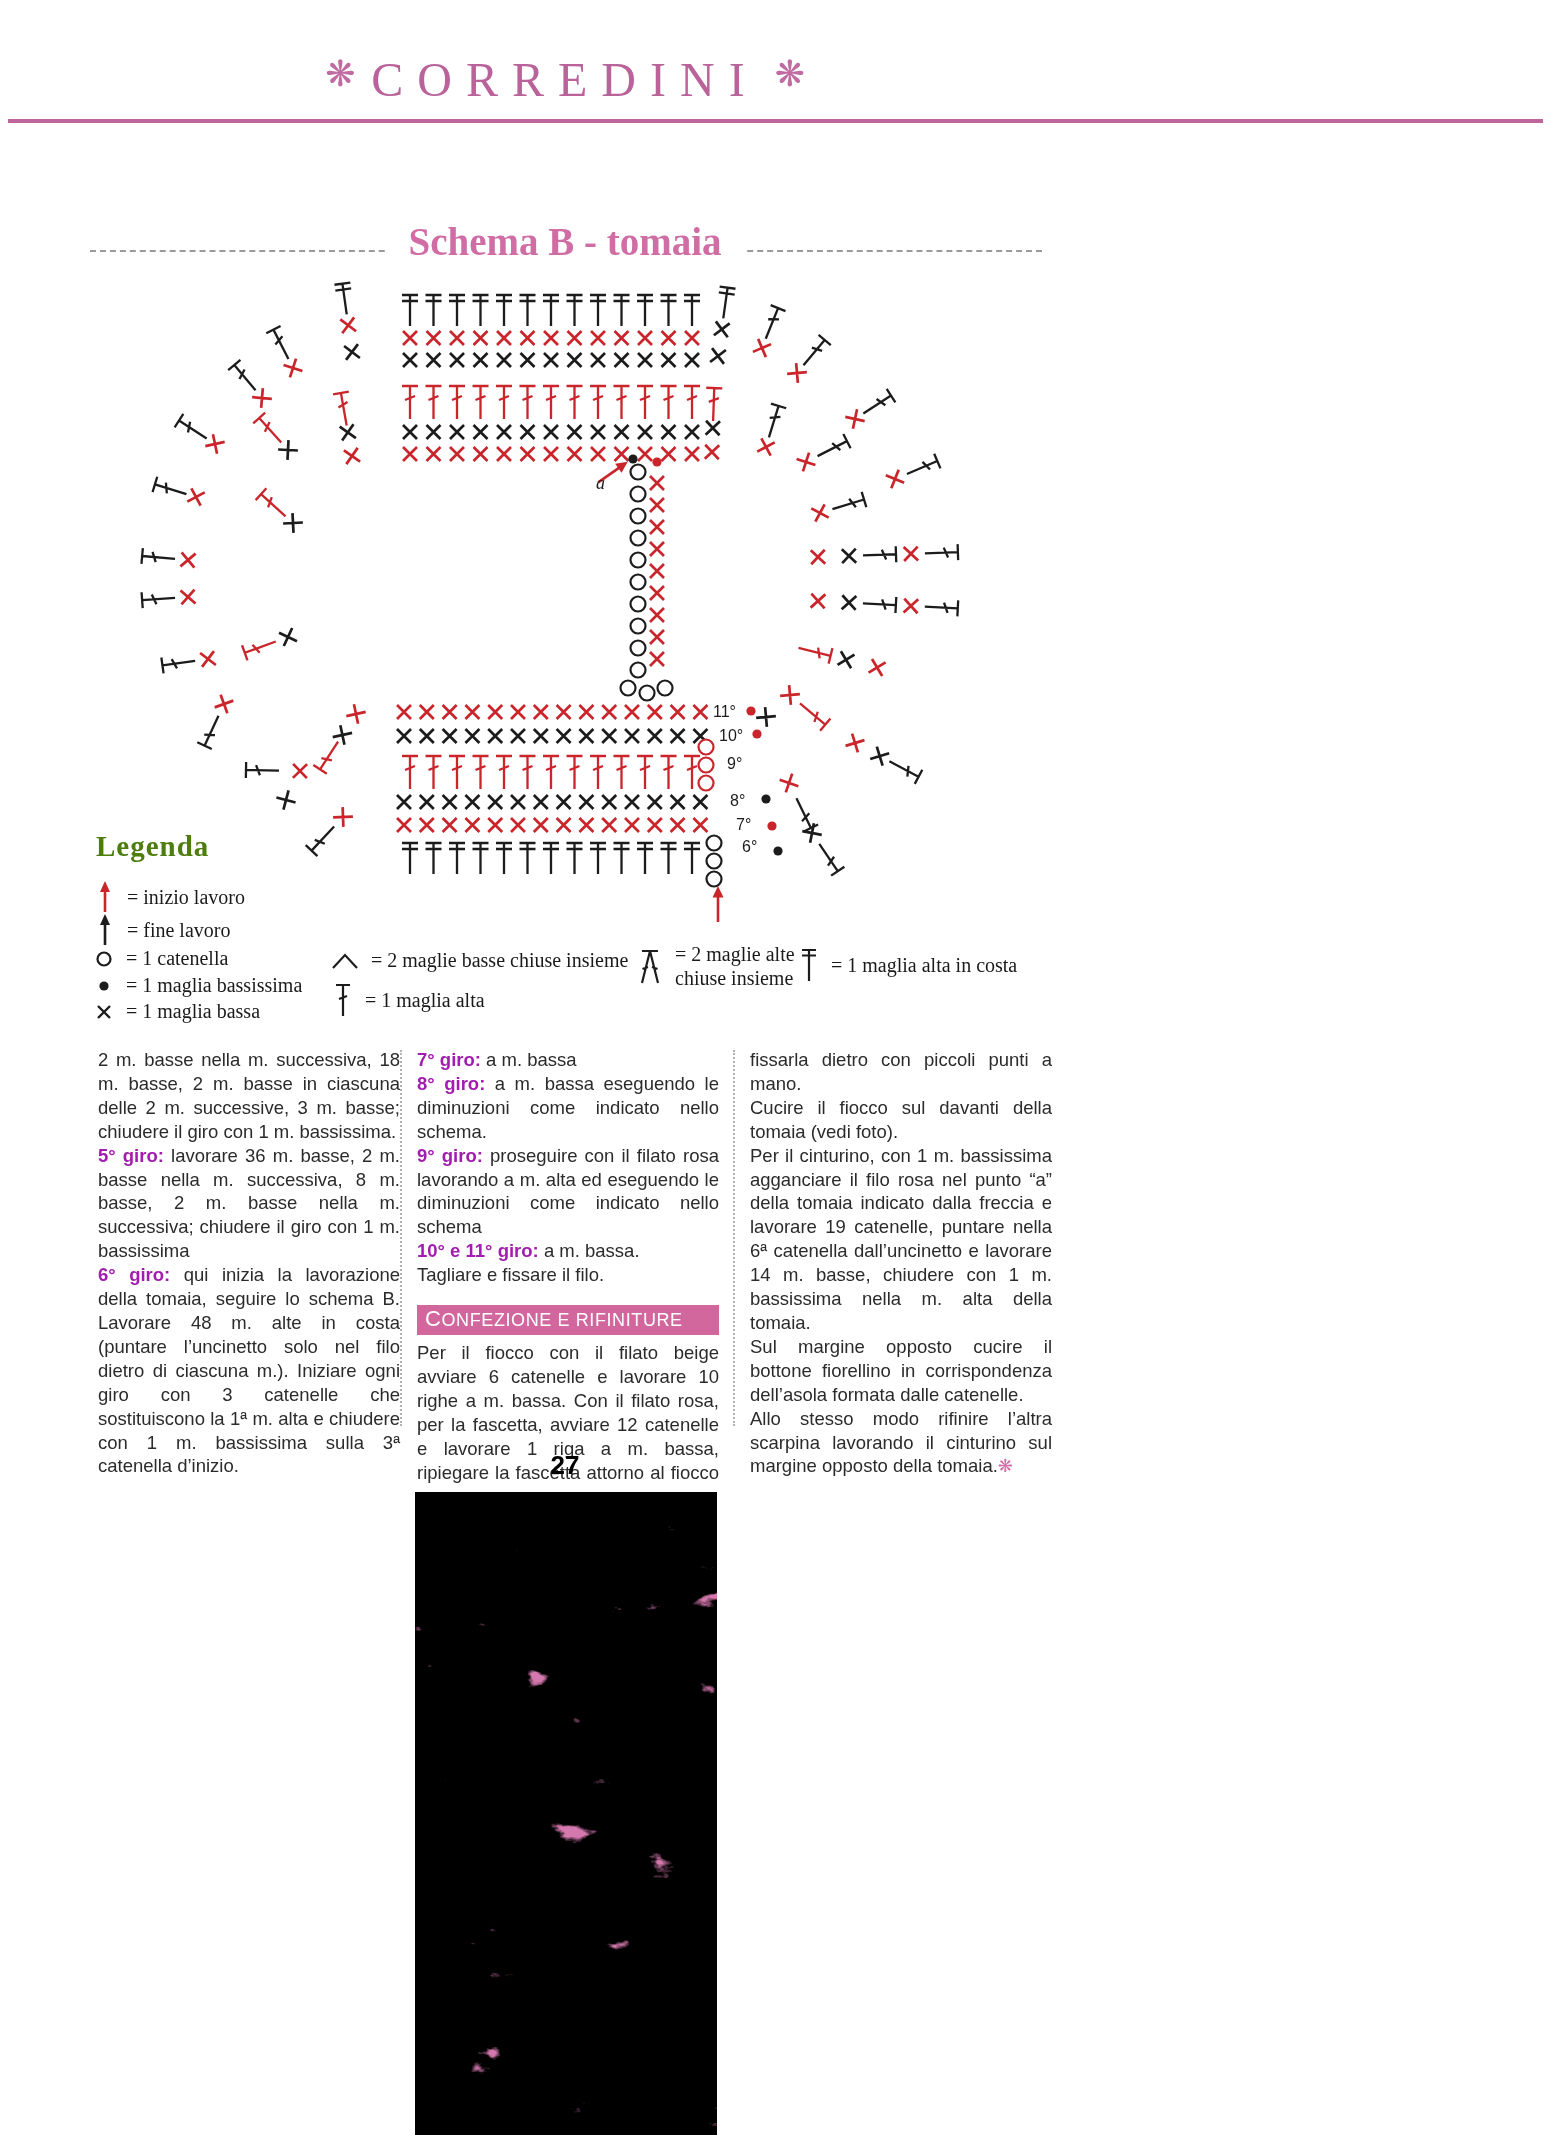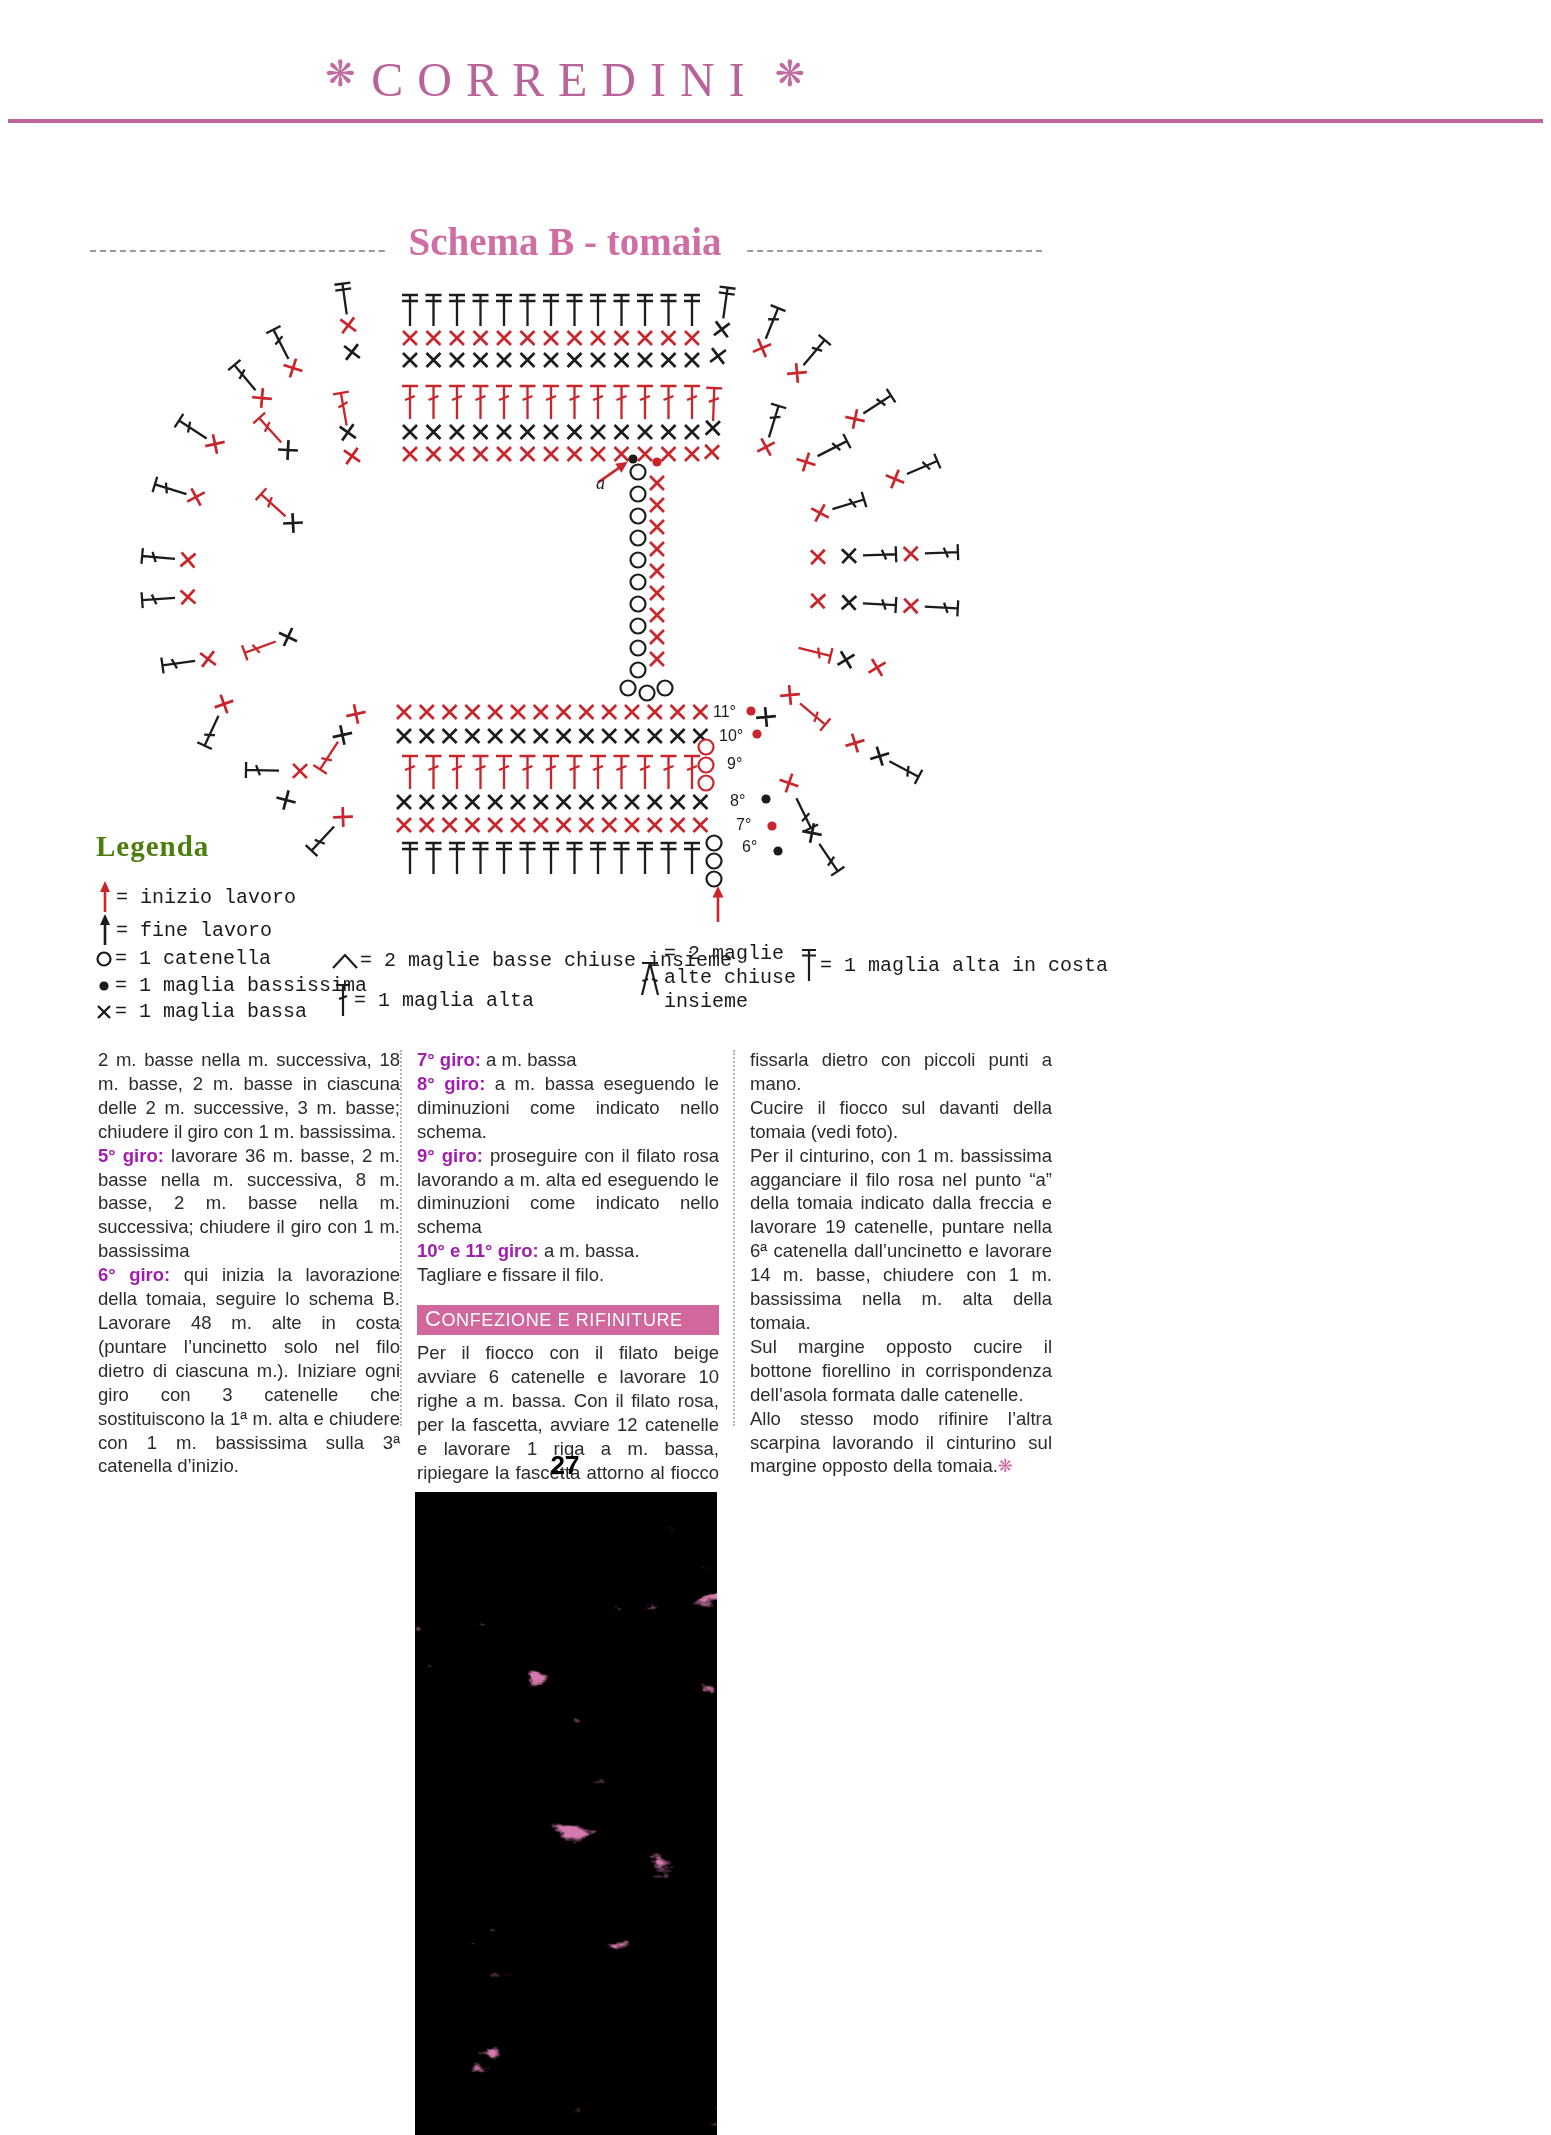--- a/index.html
+++ b/index.html
@@ -19,22 +19,22 @@
   .schema-title-wrap{position:absolute;top:219px;left:0;width:1130px;text-align:center}
   .schema-title-wrap h2{display:inline-block;background:#fff;padding:0 22px;
        font-family:"Liberation Serif",serif;font-weight:bold;font-size:39px;color:#cf6da4}
 
   
   #diagram{position:absolute;left:0;top:0;width:1100px;height:960px}
 
   
   .legend-title{position:absolute;left:96px;top:830px;font-family:"Liberation Serif",serif;
                 font-weight:bold;font-size:29px;color:#4d7c0f;letter-spacing:1px}
-  .lg-item{position:absolute;display:flex;align-items:center;
-           font-family:Liberation Mono, monospace;font-size:20px;color:#1a1a1a}
+  .lg-item{position:absolute;display:flex;align-items:center;gap:11px;
+           font-family:Liberation Serif, serif;font-size:20px;color:#1a1a1a}
   .lg-item svg{flex:0 0 auto}
   .lg-wrap{width:170px;line-height:24px}
 
   
   .col{position:absolute;top:1048px;width:302px;font-size:18.5px;line-height:23.9px;text-align:justify}
   .col p{margin:0}
   .col b{color:#a21caf}
   .vdiv{position:absolute;top:1050px;height:376px;border-left:2px dotted #b3b3b3}
   .pink-head{background:#d2679e;color:#ffffff;font-size:18px;letter-spacing:.6px;
              padding:2px 8px 3px;margin:18px 0 6px;line-height:24px}

